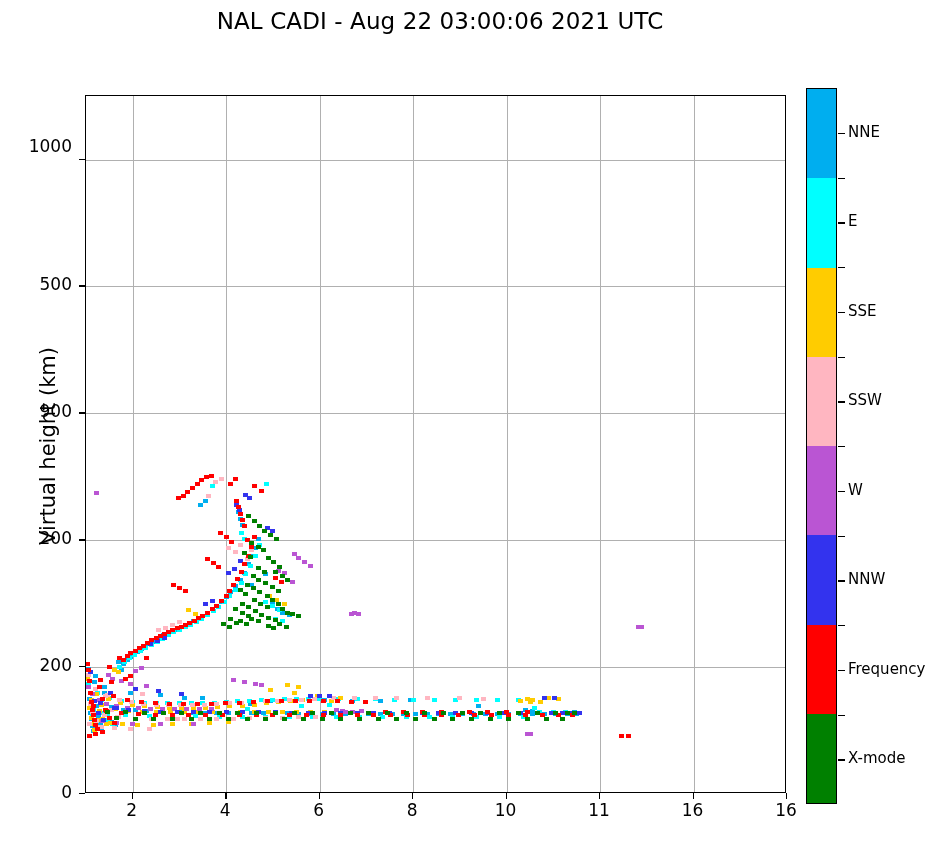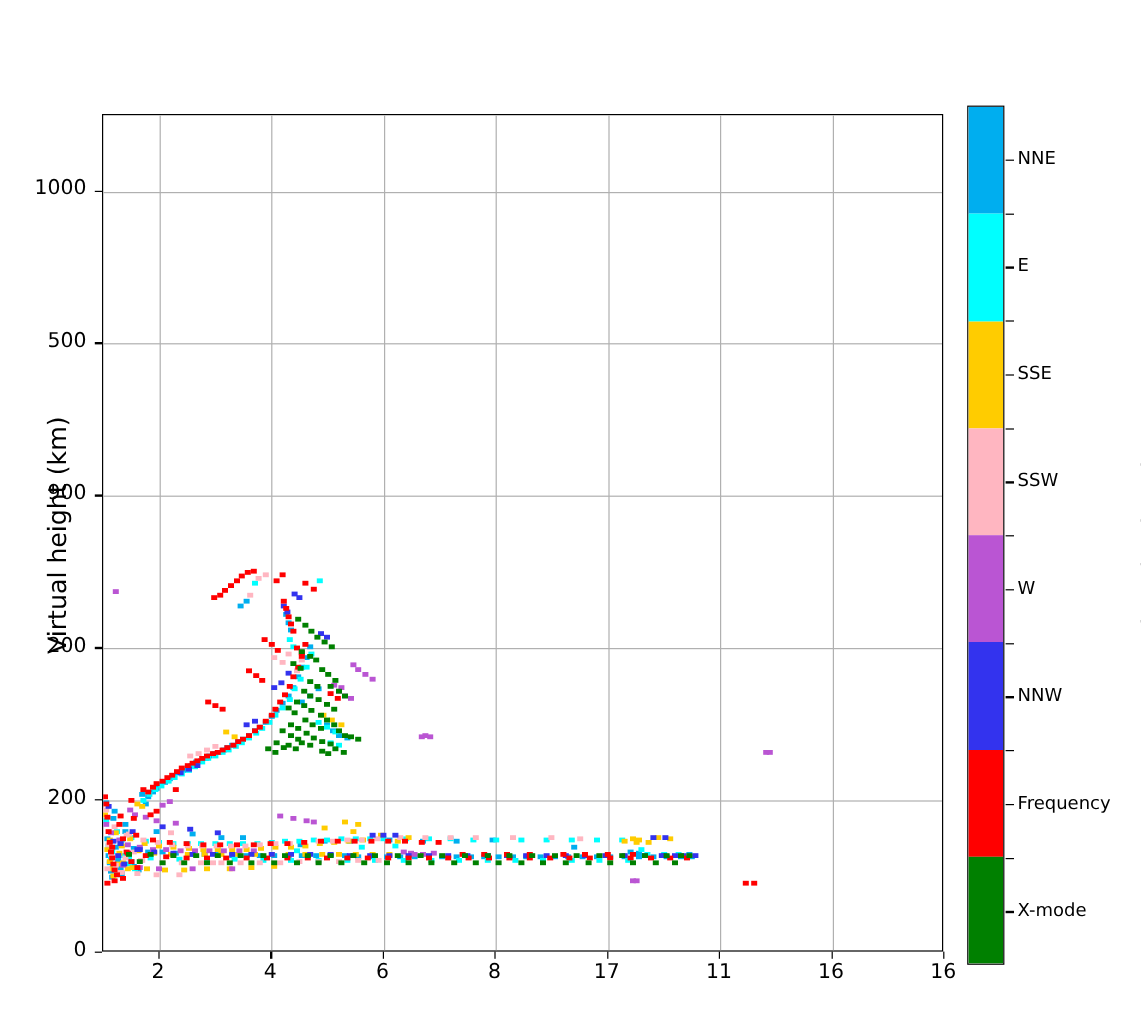--- a/index.html
+++ b/index.html
@@ -159,20 +159,21 @@
     transform-origin: center center;
     color: #000;
     white-space: nowrap;
   }
 </style>
 </head>
 <body>
 
 <div id="figure">
 
+  <div id="title">NAL CADI - Aug 22 03:00:06 2021 UTC</div>
 
   <div id="plot-area">
     <div id="grid-layer">
         <div class="gridline-v" style="left: 46.7px;"></div>
         <div class="gridline-v" style="left: 140.2px;"></div>
         <div class="gridline-v" style="left: 233.7px;"></div>
         <div class="gridline-v" style="left: 327.1px;"></div>
         <div class="gridline-v" style="left: 420.6px;"></div>
         <div class="gridline-v" style="left: 514.1px;"></div>
         <div class="gridline-v" style="left: 607.5px;"></div>
@@ -928,41 +929,41 @@
   <div id="xaxis-ticks">
       <div class="xtick-mark" style="left: 131.7px;"></div>
       <div class="xtick-label" style="left: 101.7px;">2</div>
       <div class="xtick-mark" style="left: 225.2px;"></div>
       <div class="xtick-label" style="left: 195.2px;">4</div>
       <div class="xtick-mark" style="left: 318.7px;"></div>
       <div class="xtick-label" style="left: 288.7px;">6</div>
       <div class="xtick-mark" style="left: 412.1px;"></div>
       <div class="xtick-label" style="left: 382.1px;">8</div>
       <div class="xtick-mark" style="left: 505.6px;"></div>
-      <div class="xtick-label" style="left: 475.6px;">17</div>
+      <div class="xtick-label" style="left: 475.6px;">10</div>
       <div class="xtick-mark" style="left: 599.1px;"></div>
       <div class="xtick-label" style="left: 569.1px;">11</div>
       <div class="xtick-mark" style="left: 692.5px;"></div>
       <div class="xtick-label" style="left: 662.5px;">16</div>
       <div class="xtick-mark" style="left: 786px;"></div>
       <div class="xtick-label" style="left: 756px;">16</div>
     </div>
   <div id="yaxis-ticks">
       <div class="ytick-mark" style="top: 793px;"></div>
       <div class="ytick-label" style="top: 782px;">0</div>
       <div class="ytick-mark" style="top: 666.1px;"></div>
       <div class="ytick-label" style="top: 655.1px;">200</div>
       <div class="ytick-mark" style="top: 539.2px;"></div>
       <div class="ytick-label" style="top: 528.2px;">200</div>
       <div class="ytick-mark" style="top: 412.3px;"></div>
       <div class="ytick-label" style="top: 401.3px;">900</div>
       <div class="ytick-mark" style="top: 285.4px;"></div>
       <div class="ytick-label" style="top: 274.4px;">500</div>
       <div class="ytick-mark" style="top: 158.5px;"></div>
-      <div class="ytick-label" style="top: 147px;">1000</div>
+      <div class="ytick-label" style="top: 136px;">1000</div>
     </div>
 
   <div id="ylabel">Virtual height (km)</div>
 
   <div id="colorbar">
       <div class="cb-seg" style="height: 12.5%; background: rgb(0, 174, 239);"></div>
       <div class="cb-seg" style="height: 12.5%; background: rgb(0, 255, 255);"></div>
       <div class="cb-seg" style="height: 12.5%; background: rgb(255, 204, 0);"></div>
       <div class="cb-seg" style="height: 12.5%; background: rgb(255, 182, 193);"></div>
       <div class="cb-seg" style="height: 12.5%; background: rgb(186, 85, 211);"></div>

